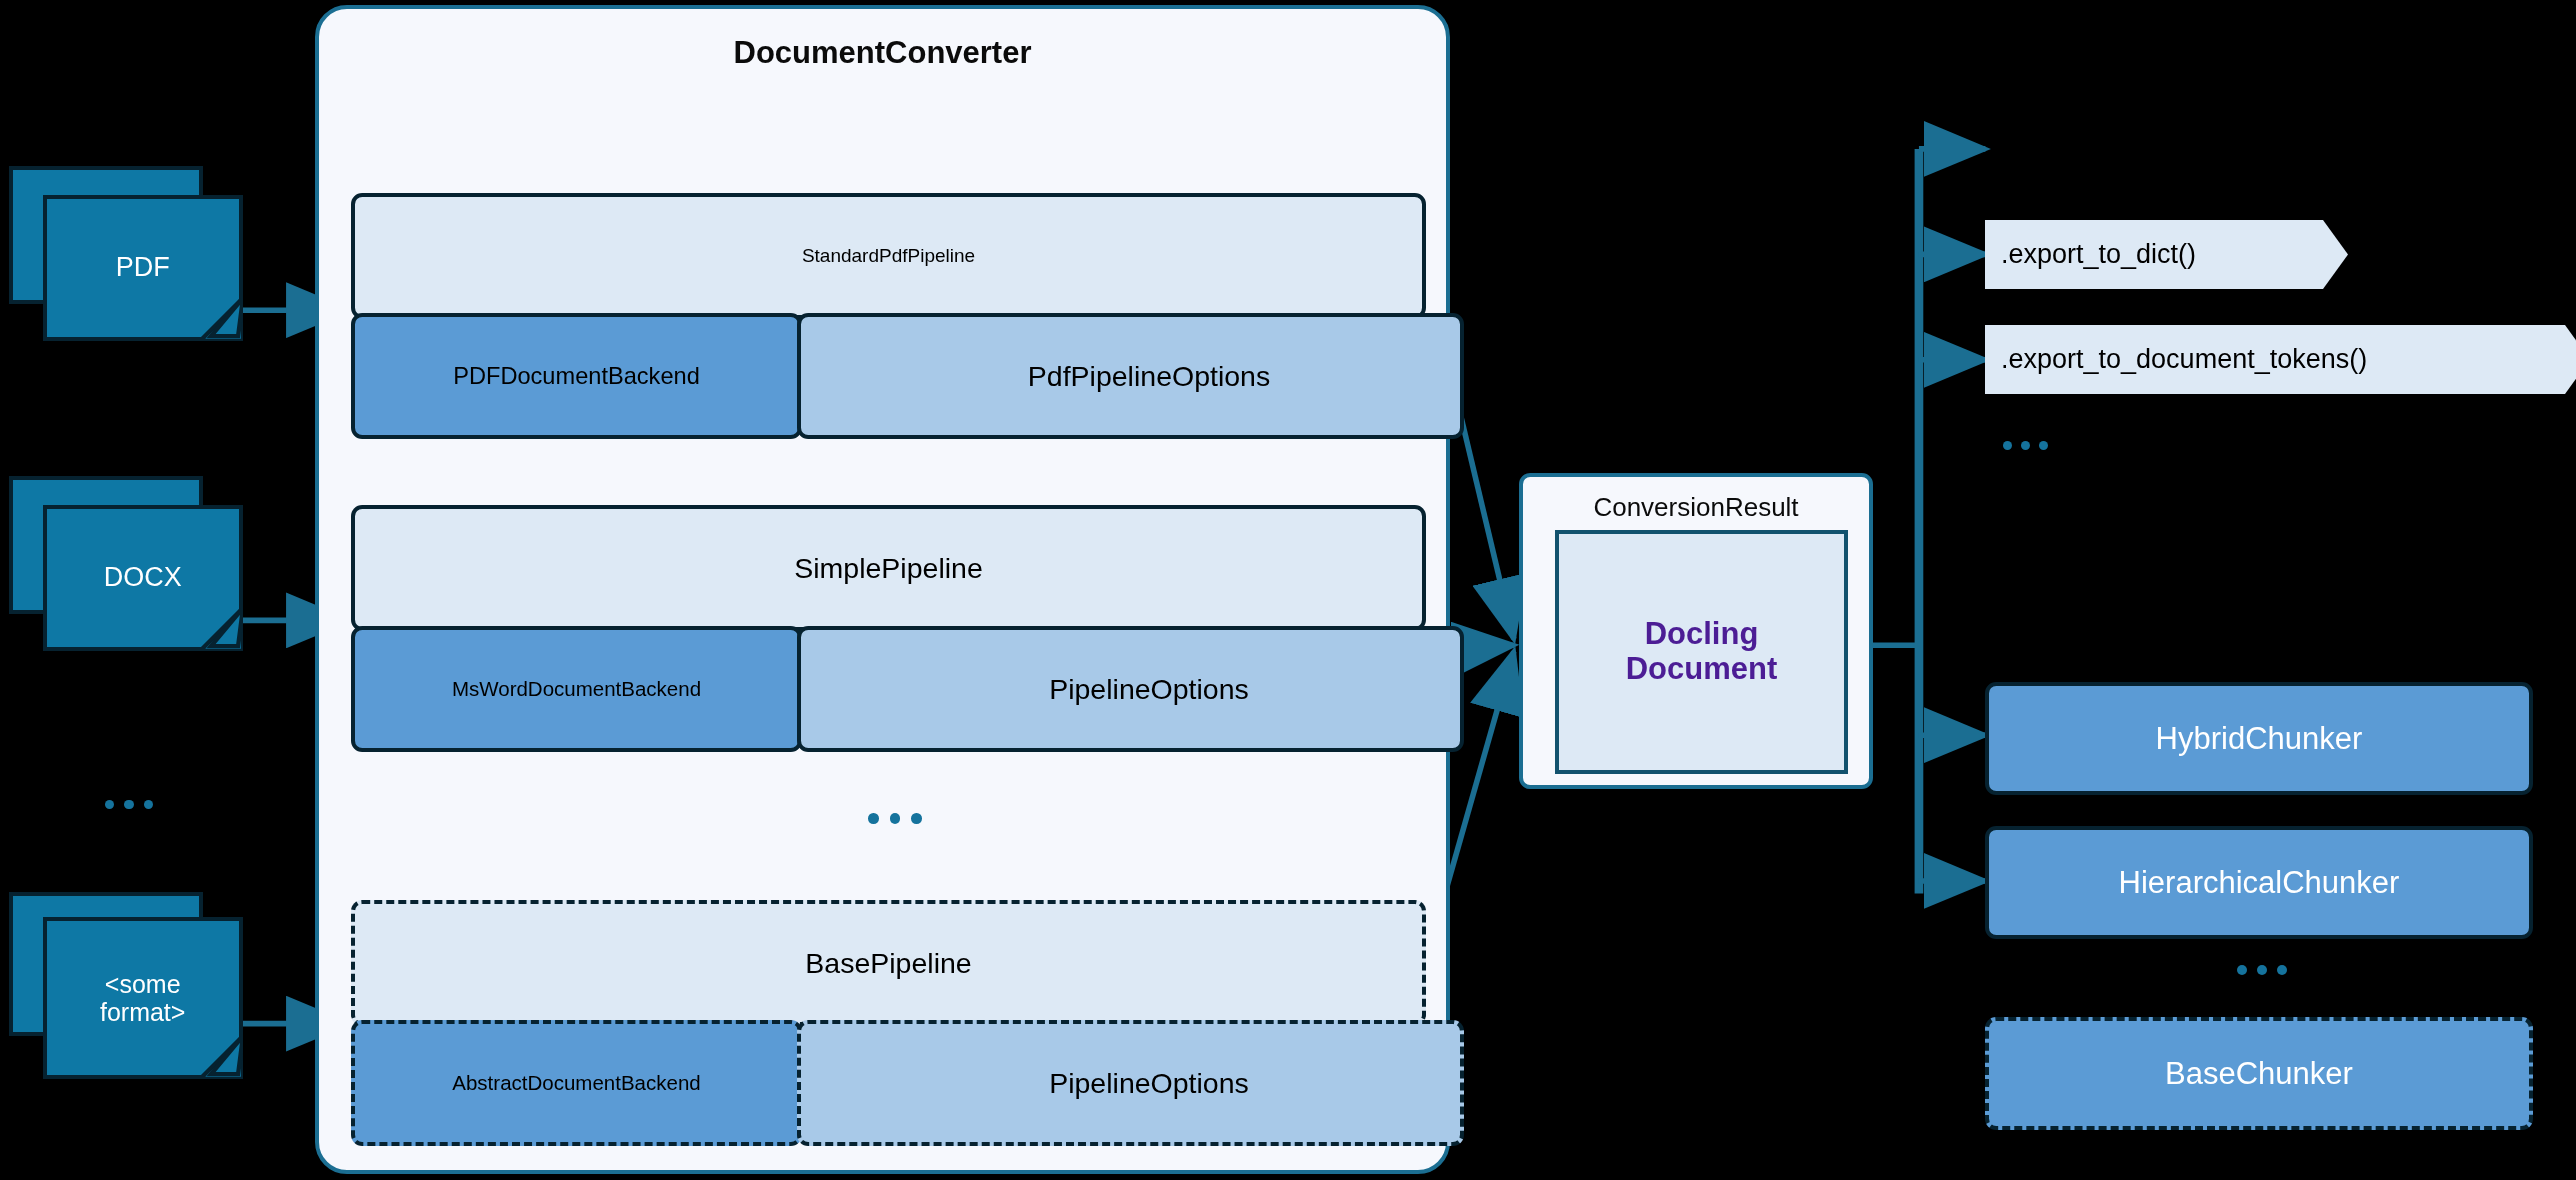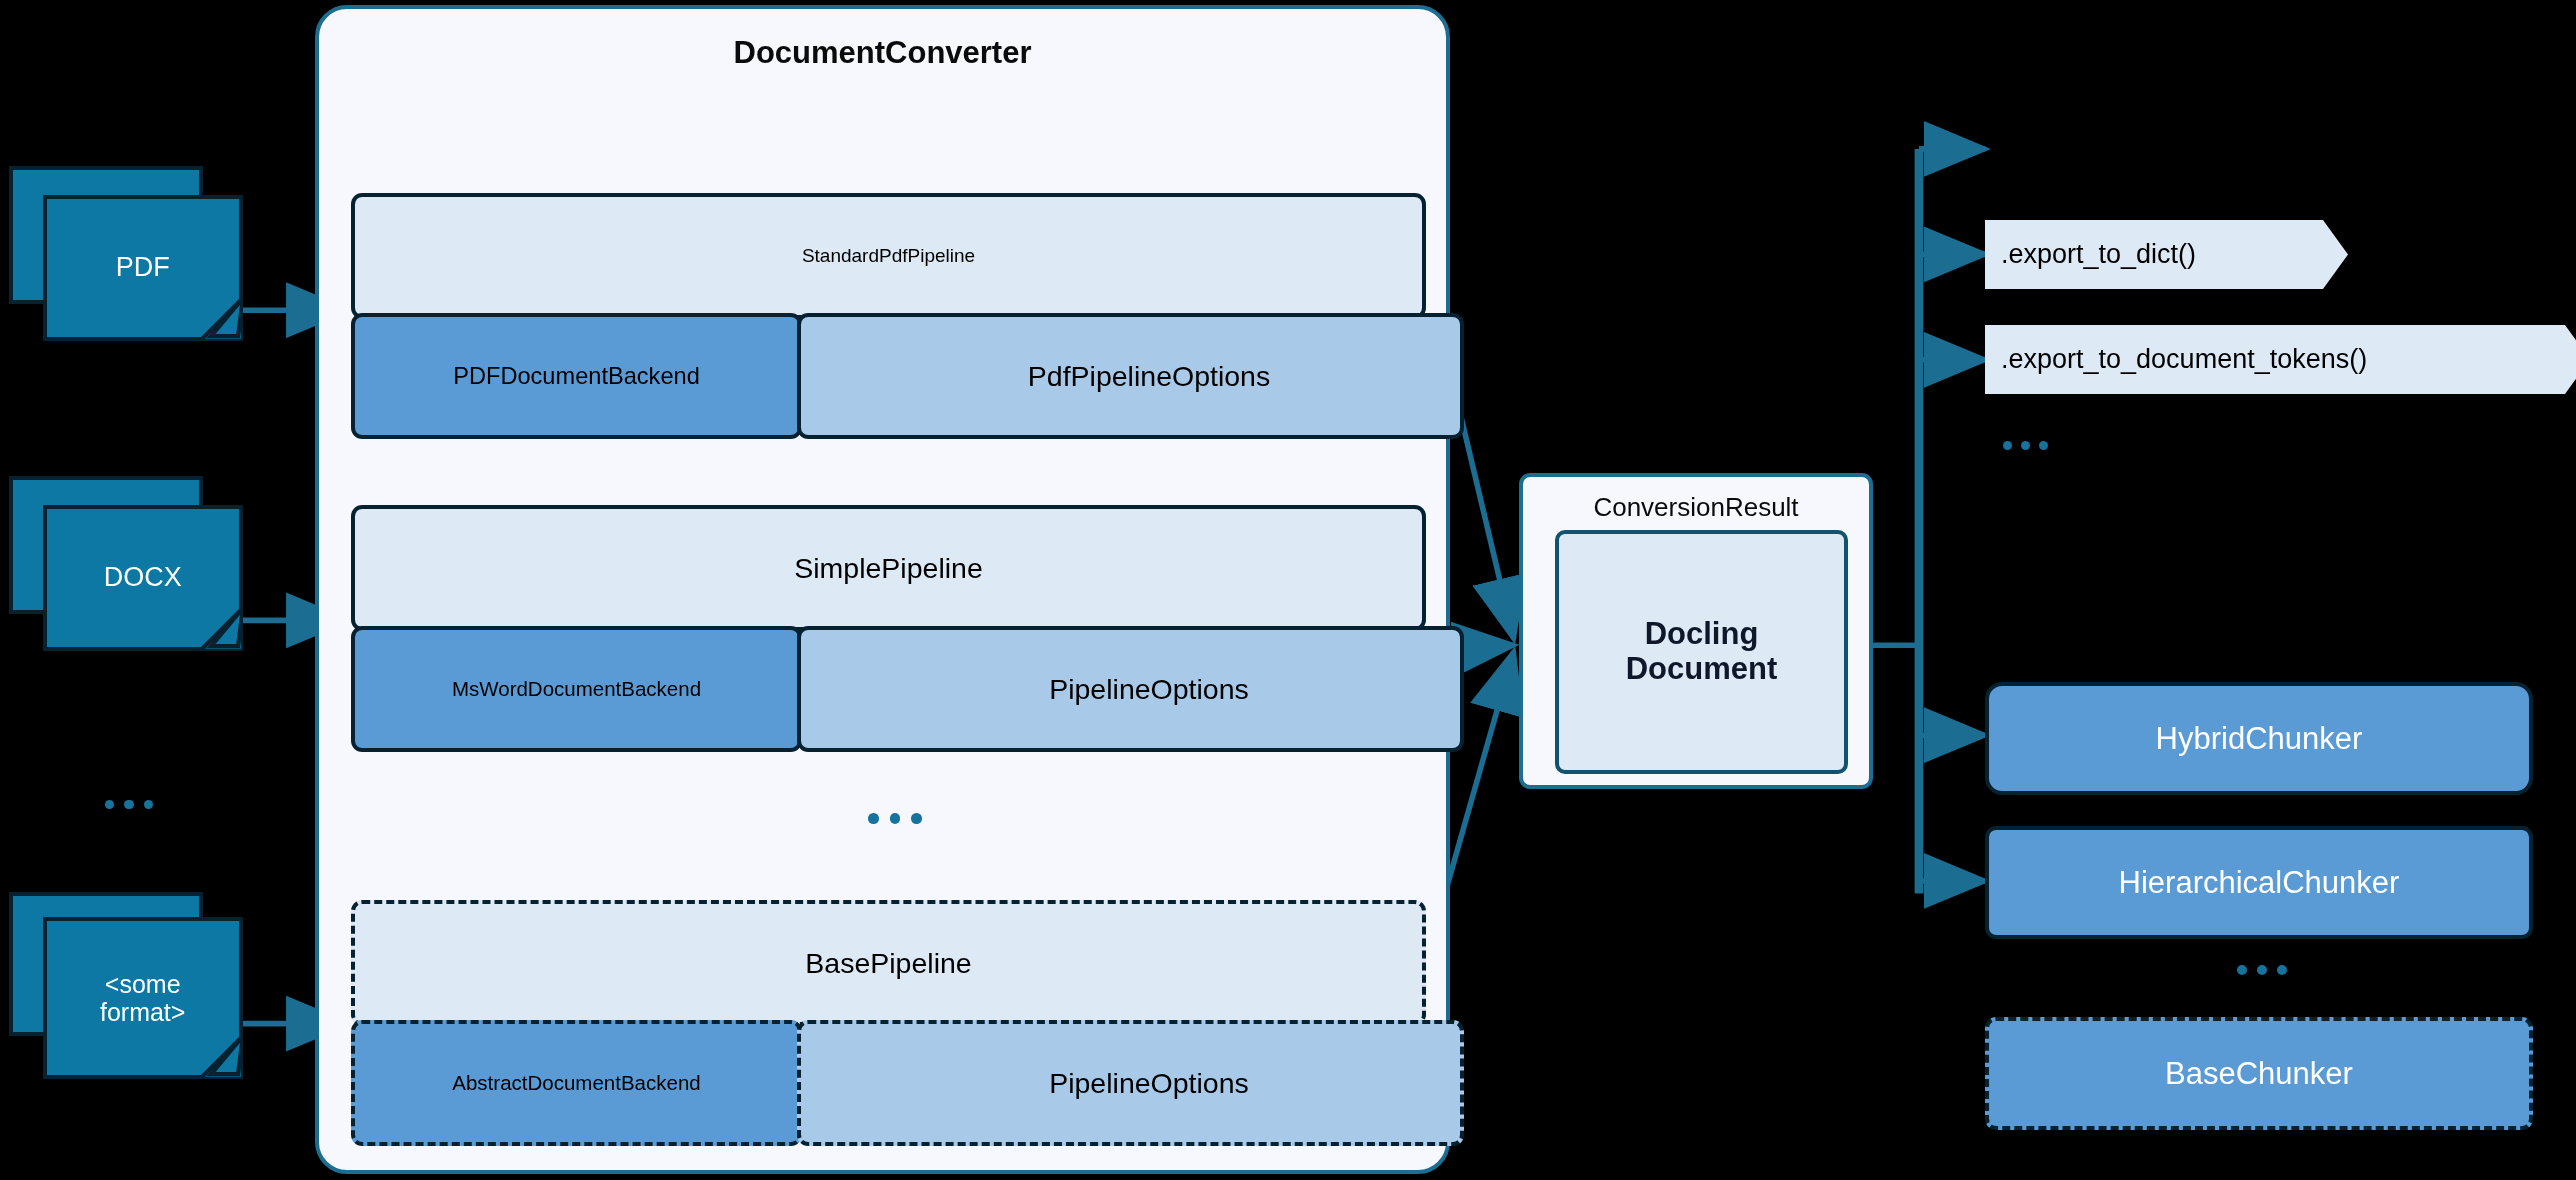--- a/index.html
+++ b/index.html
@@ -27,22 +27,22 @@
         border:4.3px solid #062230;border-radius:11.2px;text-align:center;}
   .pbox.dashed{border-style:dashed;}
   .pipe-head{background:#dde9f5;color:#000;}
   .pipe-backend{background:#5b9bd5;color:#000000;}
   .pipe-options{background:#a8c9e8;color:#000;padding-left:37px;}
 
   
   #cresult{background:#f6f8fd;border:4.3px solid #1b6e92;border-radius:11.2px;}
   #cresult-label{position:absolute;width:100%;text-align:center;color:#0b0b0b;}
   #docling{position:absolute;background:#dde9f5;border:4.3px solid #12526e;
-           border-radius:10px;display:flex;align-items:center;justify-content:center;
-           text-align:center;font-weight:bold;color:#0f172a;line-height:1.12;}
+           border-radius:0;display:flex;align-items:center;justify-content:center;
+           text-align:center;font-weight:bold;color:#4c1d95;line-height:1.12;}
 
   
   .exp{position:absolute;background:#dde9f5;color:#000;display:flex;
        align-items:center;padding-left:16px;
        -webkit-clip-path:polygon(0 0, calc(100% - 25px) 0, 100% 50%, calc(100% - 25px) 100%, 0 100%);
        clip-path:polygon(0 0, calc(100% - 25px) 0, 100% 50%, calc(100% - 25px) 100%, 0 100%);}
 
   
   .chunk{position:absolute;background:#5b9bd5;color:#fff;border:4.3px solid #062230;
          border-radius:11.2px;display:flex;align-items:center;justify-content:center;}
@@ -186,21 +186,21 @@
   <div class="exp" style="left:1985px;top:325px;width:589px;height:69px;font-size:27px;">
     <span>.export_to_document_tokens()</span>
   </div>
 
   <div class="dots" style="left:2003px;top:441px;gap:8.7px;">
     <i style="width:9.3px;height:9.3px;"></i>
       <i style="width:9.3px;height:9.3px;"></i>
       <i style="width:9.3px;height:9.3px;"></i>
   </div>
 
-  <div class="chunk" style="left:1985px;top:682px;width:540px;height:105px;font-size:31px;border-radius:17px;">
+  <div class="chunk" style="left:1985px;top:682px;width:540px;height:105px;font-size:31px;">
     <span>HybridChunker</span>
   </div>
   <div class="chunk" style="left:1985px;top:826px;width:540px;height:105px;font-size:31px;">
     <span>HierarchicalChunker</span>
   </div>
 
   <div class="dots" style="left:2237px;top:965px;gap:10px;">
     <i style="width:10px;height:10px;"></i>
       <i style="width:10px;height:10px;"></i>
       <i style="width:10px;height:10px;"></i>

